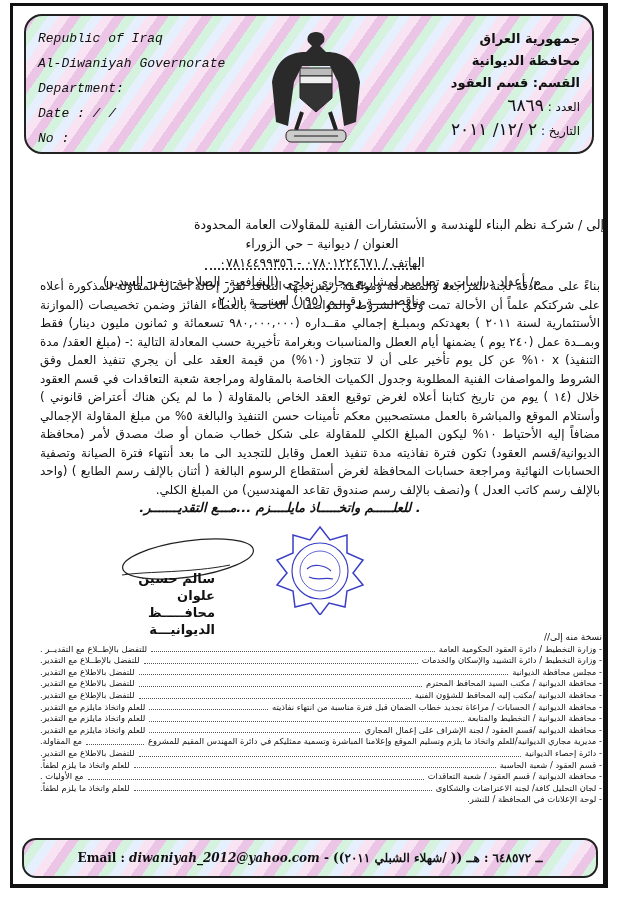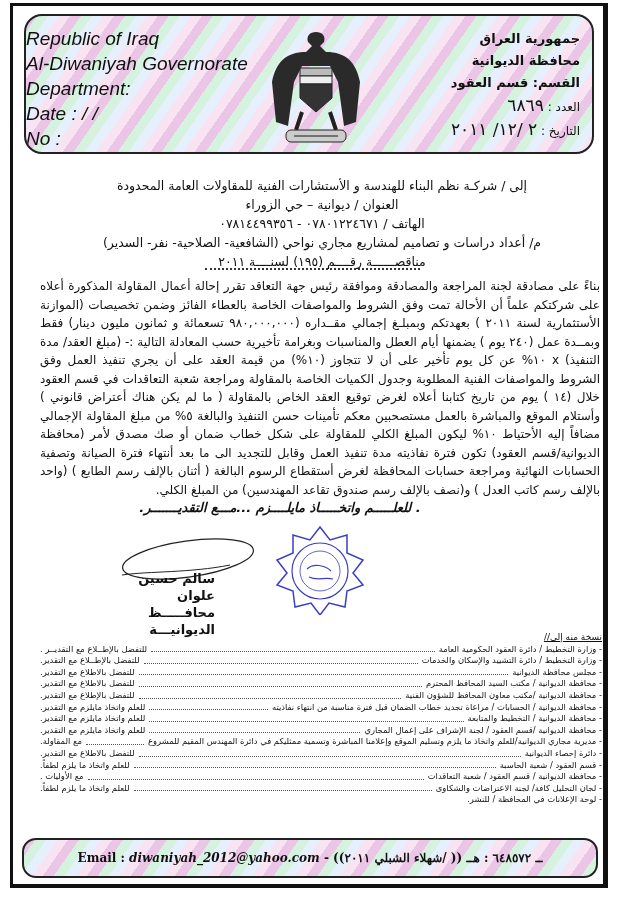--- a/index.html
+++ b/index.html
@@ -2,35 +2,35 @@
 <html><head>
 <meta charset="utf-8">
 <style>
   html,body{margin:0;padding:0;background:#fff;}
   body{width:618px;height:897px;position:relative;overflow:hidden;font-family:"DejaVu Sans",sans-serif;color:#111;}
   .frame{position:absolute;left:10px;top:3px;width:598px;height:885px;border:3px solid #111;border-right-width:5px;border-bottom-width:4px;box-sizing:border-box;}
   .pastel{background:
      repeating-linear-gradient(125deg,rgba(220,150,210,.55) 0 9px,rgba(170,230,190,.5) 9px 18px,rgba(200,220,250,.45) 18px 27px,rgba(240,200,230,.5) 27px 36px);
   }
   .header{position:absolute;left:24px;top:14px;width:570px;height:140px;border:2px solid #222;border-radius:18px;box-sizing:border-box;overflow:hidden;}
-  .hdr-left{position:absolute;left:0;top:10px;font-family:Liberation Sans, sans-serif;font-style:italic;font-size:19px;line-height:25px;color:#111;}
+  .hdr-left{position:absolute;left:12px;top:10px;font-family:Liberation Mono, monospace;font-style:italic;font-size:13px;line-height:25px;color:#111;}
   .hdr-right{position:absolute;right:12px;top:12px;direction:rtl;text-align:right;font-size:13px;line-height:22px;font-weight:bold;color:#111;}
   .hdr-right .small{font-weight:normal;font-size:12px;}
   .hdr-right .hand{font-family:"DejaVu Serif",serif;font-size:17px;font-weight:normal;letter-spacing:1px;}
   .crest{position:absolute;left:240px;top:6px;width:100px;height:128px;}
   .addr{position:absolute;left:40px;right:14px;top:176px;direction:rtl;text-align:center;font-size:12.5px;line-height:19px;}
-  .addr .first{}
+  .addr .first{text-align:right;margin-top:39px;}
   .dots-line{position:absolute;left:205px;top:268px;width:215px;border-bottom:2px dotted #333;}
   .body-text{position:absolute;left:40px;right:18px;top:277px;direction:rtl;text-align:justify;font-size:12px;line-height:18.5px;}
   .closing{position:absolute;left:120px;top:500px;width:320px;text-align:center;direction:rtl;font-size:13px;font-weight:bold;font-style:italic;}
   .signature{position:absolute;left:110px;top:535px;width:150px;height:50px;}
   .sig-name{position:absolute;left:115px;top:570px;direction:rtl;width:100px;font-size:13px;font-weight:bold;line-height:17px;}
   .stamp{position:absolute;left:275px;top:525px;width:90px;height:90px;}
   .cc{position:absolute;left:40px;right:16px;top:632px;direction:rtl;font-size:8.4px;line-height:11.6px;}
-  .cc .title{text-decoration:underline;font-size:9px;}
+  .cc .title{font-size:9px;}
   .cc .row{display:flex;justify-content:space-between;white-space:nowrap;}
   .cc .row .l{flex:0 0 auto;}
   .cc .row .fill{flex:1 1 auto;border-bottom:1.5px dotted #555;margin:0 4px 3px 4px;}
   .cc .row .r{flex:0 0 auto;}
   .footer{position:absolute;left:22px;top:838px;width:576px;height:40px;border:2px solid #222;border-radius:14px;box-sizing:border-box;overflow:hidden;}
   .footer-text{position:absolute;left:0;right:0;top:11px;text-align:center;font-family:"DejaVu Serif",serif;font-size:12px;font-weight:bold;}
   .footer-text .email{font-style:italic;}
 </style>
 </head>
 <body>
@@ -116,21 +116,21 @@
       <span class="l">- مجلس محافظة الديوانية</span>
       <span class="fill"></span>
       <span class="r">للتفضل بالاطلاع مع التقدير.</span>
     </div>
   <div class="row">
       <span class="l">- محافظة الديوانية / مكتب السيد المحافظ المحترم</span>
       <span class="fill"></span>
       <span class="r">للتفضل بالاطلاع مع التقدير.</span>
     </div>
   <div class="row">
-      <span class="l">- محافظة الديوانية /مكتب معاون المحافظ للشؤون الفنية</span>
+      <span class="l">- محافظة الديوانية /مكتب إليه المحافظ للشؤون الفنية</span>
       <span class="fill"></span>
       <span class="r">للتفضل بالإطلاع مع التقدير.</span>
     </div>
   <div class="row">
       <span class="l">- محافظة الديوانية / الحسابات / مراعاة تجديد خطاب الضمان قبل فترة مناسبة من انتهاء نفاذيته</span>
       <span class="fill"></span>
       <span class="r">للعلم واتخاذ مايلزم مع التقدير.</span>
     </div>
   <div class="row">
       <span class="l">- محافظة الديوانية / التخطيط والمتابعة</span>

